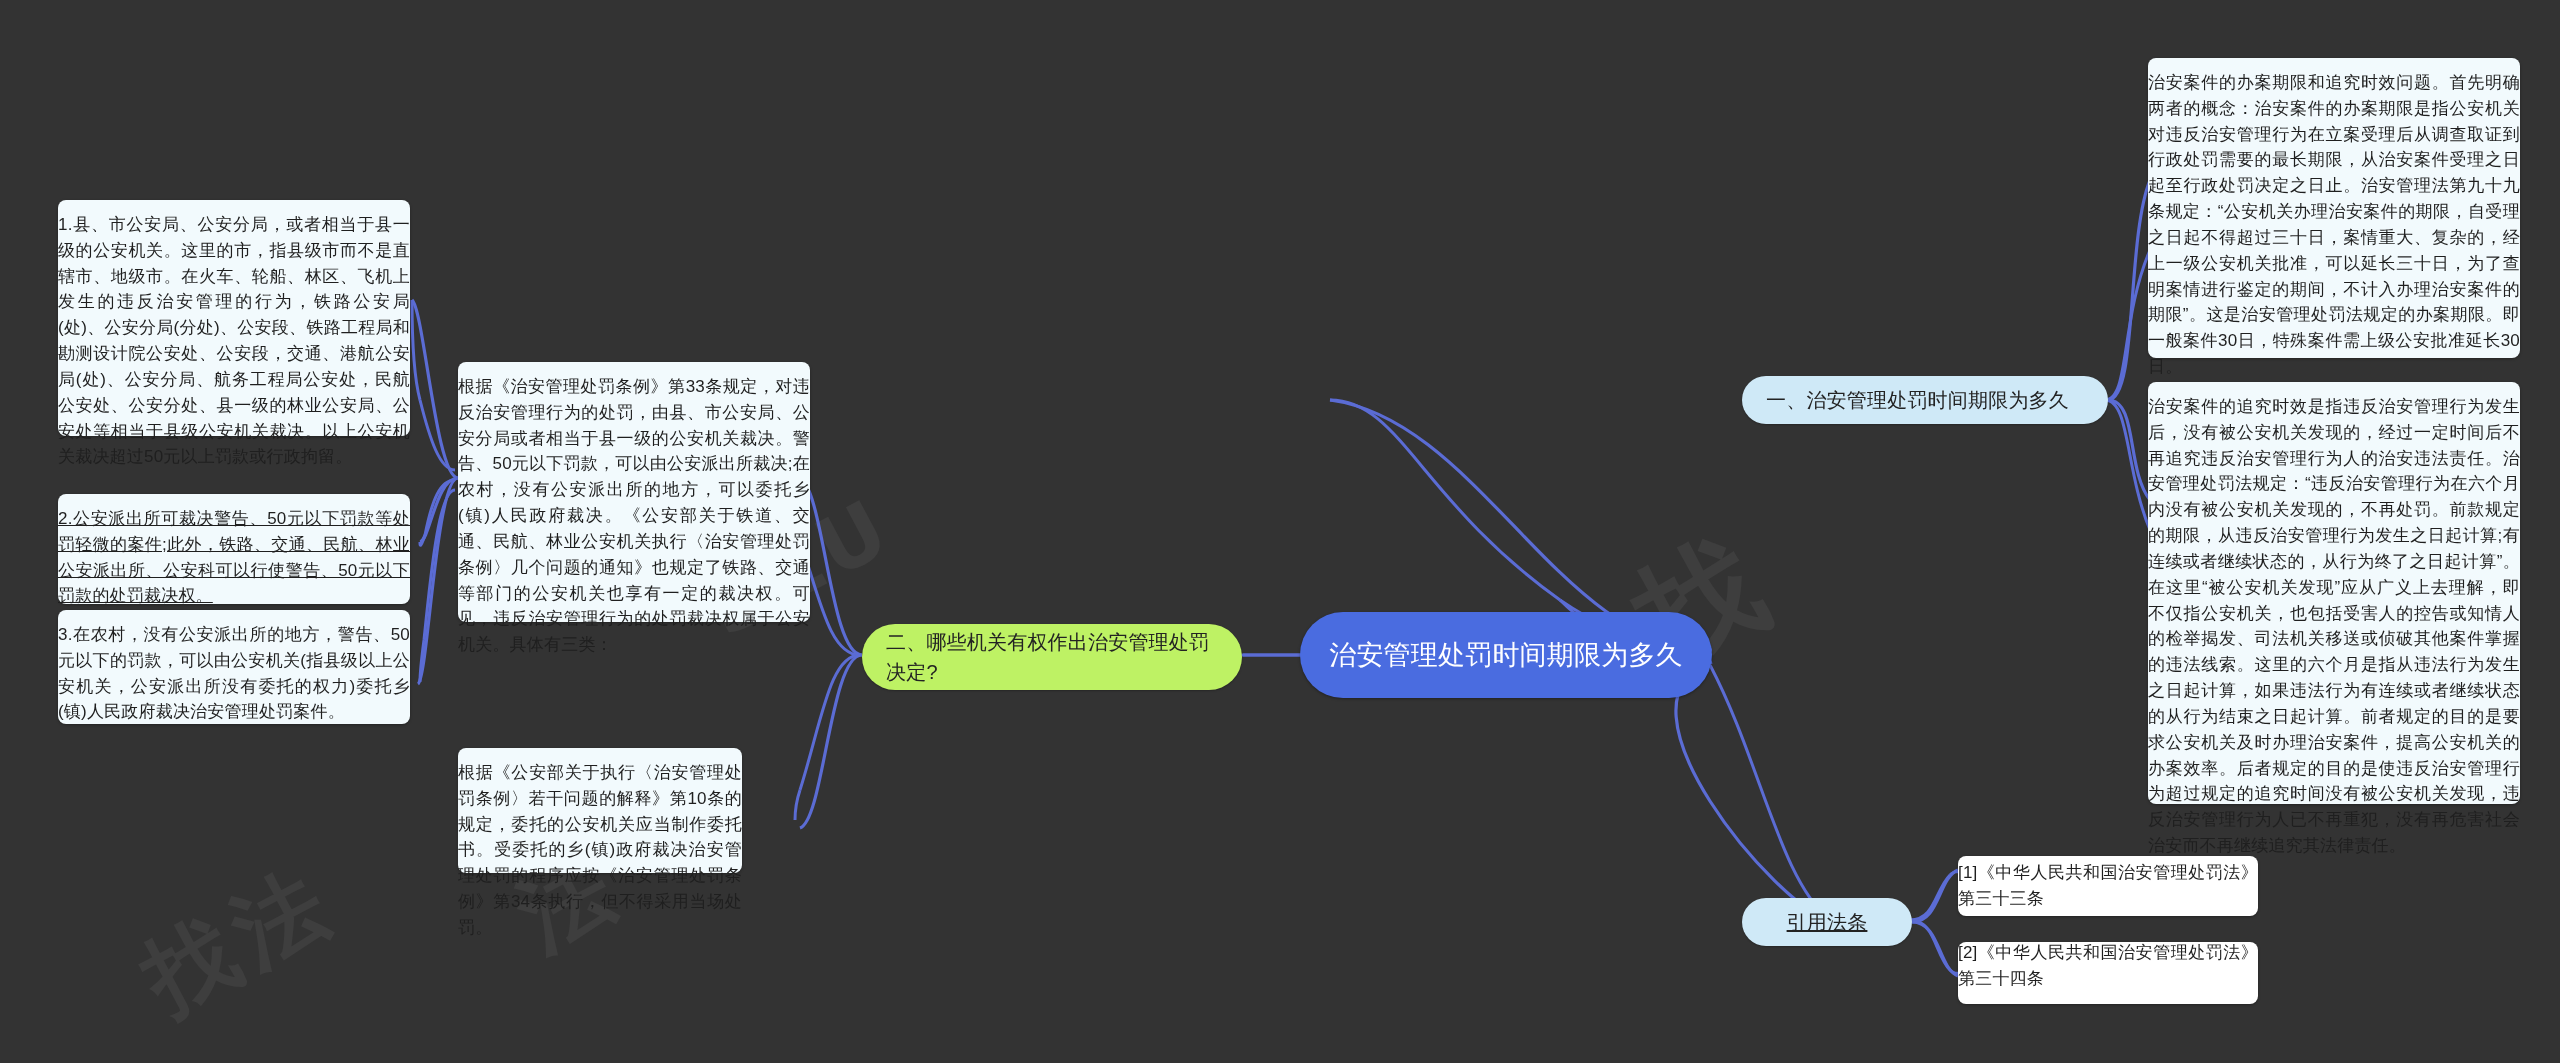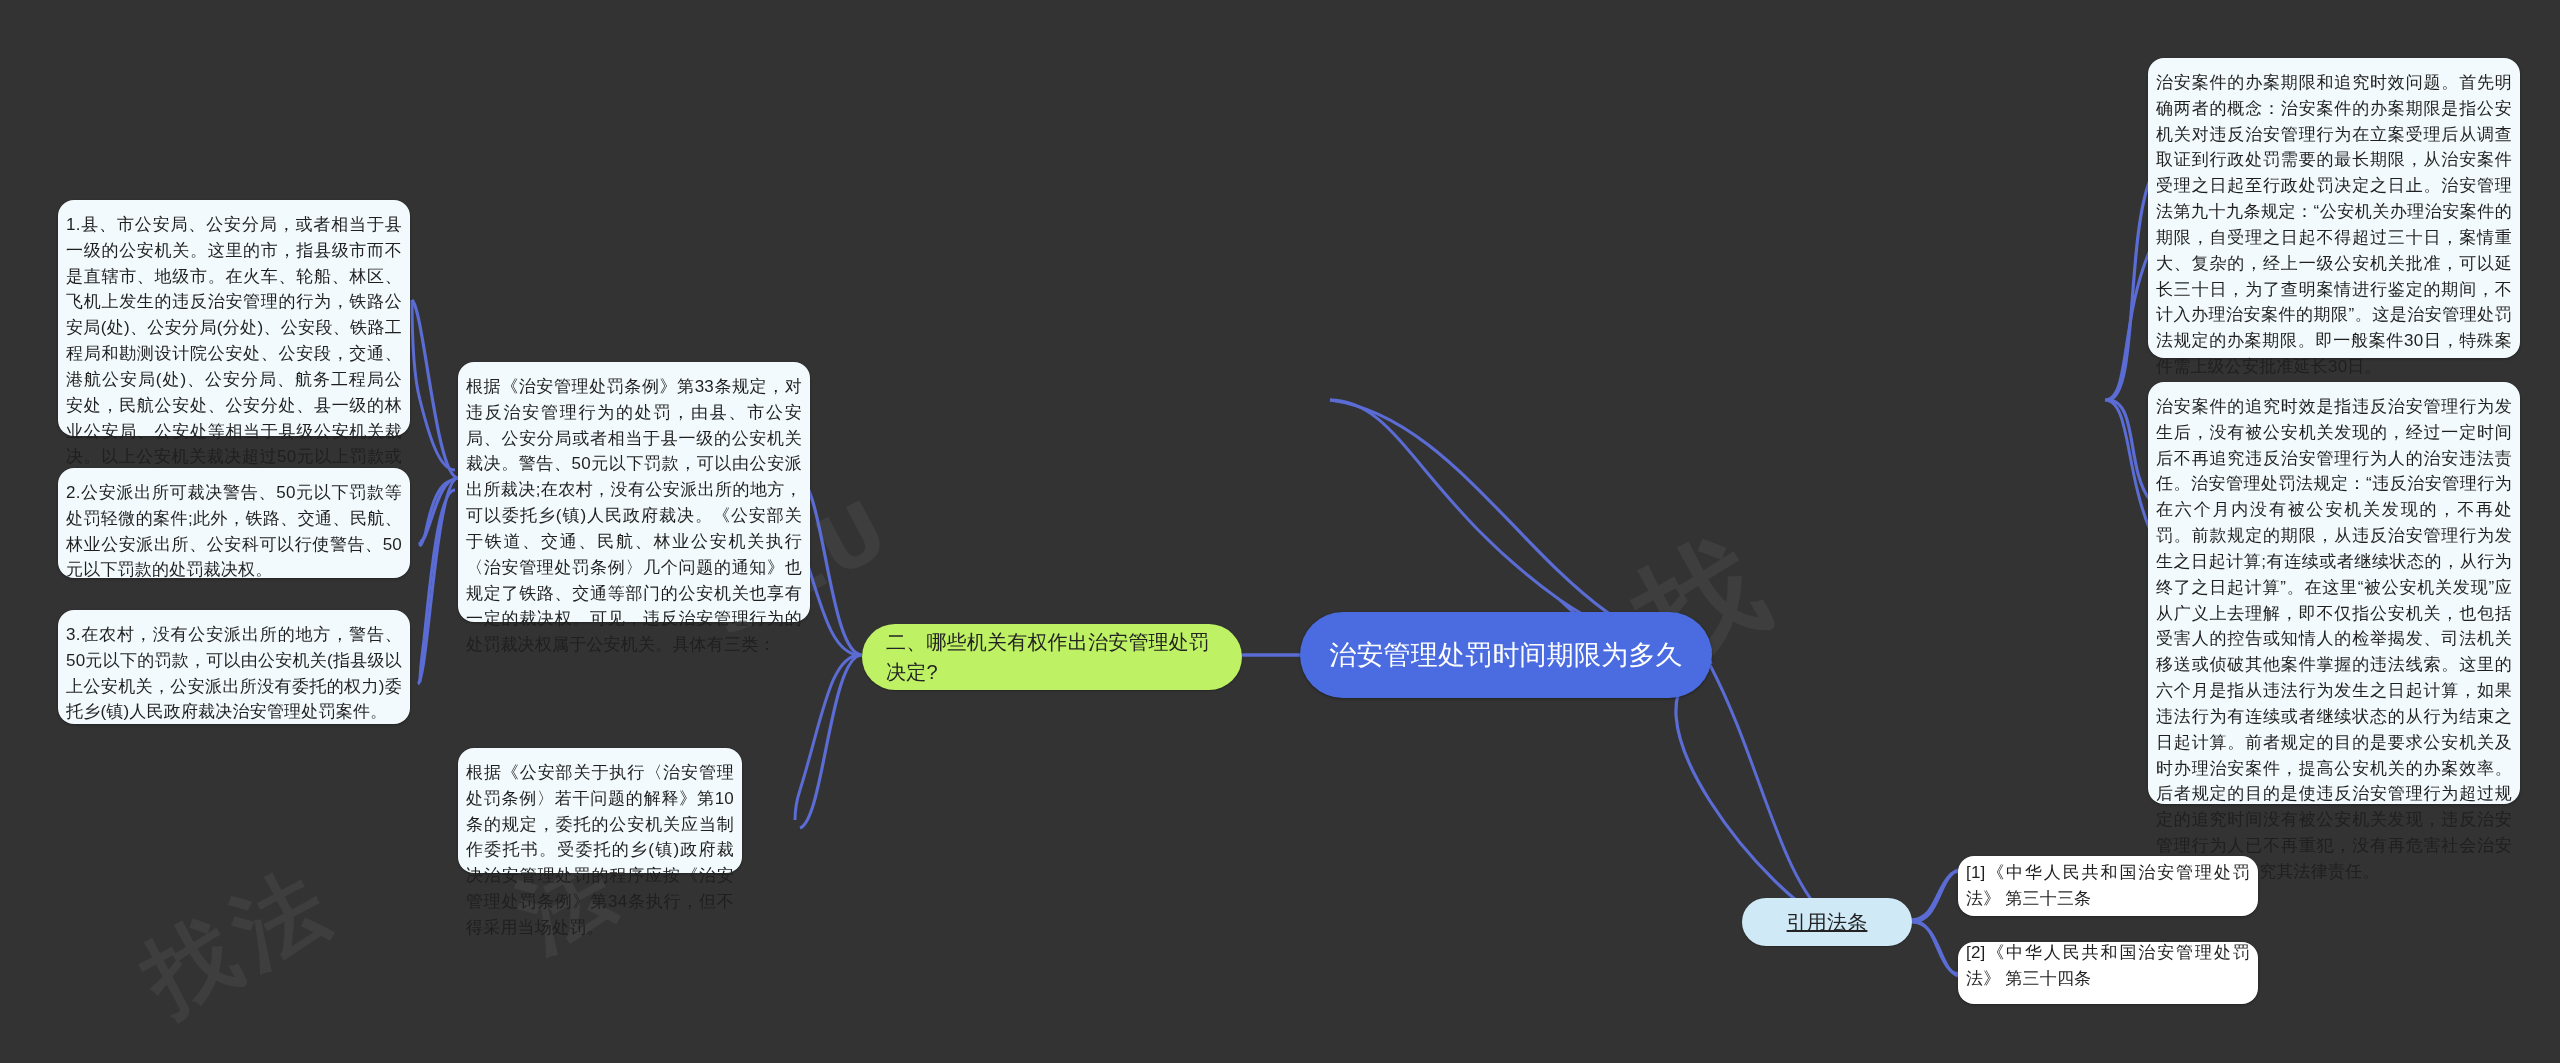--- a/index.html
+++ b/index.html
@@ -62,23 +62,23 @@
     display: flex;
     align-items: center;
     padding: 10px 24px;
     line-height: 1.5;
     box-shadow: 0 1px 2px rgba(0,0,0,0.25);
   }
   
   .card {
     background: #ffffff;
     color: #1f1f1f;
-    border-radius: 16px;
+    border-radius: 8px;
     font-size: 17px;
-    padding: 12px 8px;
+    padding: 12px 0;
     line-height: 1.52;
     text-align: justify;
     box-shadow: 0 1px 3px rgba(0,0,0,0.32);
   }
   .card.pale {
     background: #f2fafd;
   }
 </style>
 </head>
 <body style="background: rgb(51, 51, 51);">
@@ -148,20 +148,23 @@
       <path d="M458,478 C436,478 424,310 412,300"></path>
       <path d="M458,478 C436,478 430,540 420,542"></path>
       <path d="M458,478 C436,478 428,678 418,684"></path>
     </g>
   </svg>
 
   <div class="node root" style="left: 1300px; top: 612px; width: 412px; height: 86px; background: rgb(74, 108, 224); color: rgb(255, 255, 255);">
     <span>治安管理处罚时间期限为多久</span>
   </div>
 
+  <div class="node pill" style="left: 1742px; top: 376px; width: 366px; height: 48px; background: rgb(207, 233, 247);">
+    <span>一、治安管理处罚时间期限为多久</span>
+  </div>
 
   <div class="node card pale" style="left:2148px; top:58px; width:372px; height:300px;">
     <span>治安案件的办案期限和追究时效问题。首先明确两者的概念：治安案件的办案期限是指公安机关对违反治安管理行为在立案受理后从调查取证到行政处罚需要的最长期限，从治安案件受理之日起至行政处罚决定之日止。治安管理法第九十九条规定：“公安机关办理治安案件的期限，自受理之日起不得超过三十日，案情重大、复杂的，经上一级公安机关批准，可以延长三十日，为了查明案情进行鉴定的期间，不计入办理治安案件的期限”。这是治安管理处罚法规定的办案期限。即一般案件30日，特殊案件需上级公安批准延长30日。</span>
   </div>
 
   <div class="node card pale" style="left:2148px; top:382px; width:372px; height:422px;">
     <span>治安案件的追究时效是指违反治安管理行为发生后，没有被公安机关发现的，经过一定时间后不再追究违反治安管理行为人的治安违法责任。治安管理处罚法规定：“违反治安管理行为在六个月内没有被公安机关发现的，不再处罚。前款规定的期限，从违反治安管理行为发生之日起计算;有连续或者继续状态的，从行为终了之日起计算”。在这里“被公安机关发现”应从广义上去理解，即不仅指公安机关，也包括受害人的控告或知情人的检举揭发、司法机关移送或侦破其他案件掌握的违法线索。这里的六个月是指从违法行为发生之日起计算，如果违法行为有连续或者继续状态的从行为结束之日起计算。前者规定的目的是要求公安机关及时办理治安案件，提高公安机关的办案效率。后者规定的目的是使违反治安管理行为超过规定的追究时间没有被公安机关发现，违反治安管理行为人已不再重犯，没有再危害社会治安而不再继续追究其法律责任。</span>
   </div>
 
   <div class="node pill" style="left: 862px; top: 624px; width: 380px; height: 66px; border-radius: 33px; background: #bef264;">
@@ -173,21 +176,21 @@
   </div>
 
   <div class="node card pale" style="left:458px; top:748px; width:284px; height:125px;">
     <span>根据《公安部关于执行〈治安管理处罚条例〉若干问题的解释》第10条的规定，委托的公安机关应当制作委托书。受委托的乡(镇)政府裁决治安管理处罚的程序应按《治安管理处罚条例》第34条执行，但不得采用当场处罚。</span>
   </div>
 
   <div class="node card pale" style="left:58px; top:200px; width:352px; height:236px;">
     <span>1.县、市公安局、公安分局，或者相当于县一级的公安机关。这里的市，指县级市而不是直辖市、地级市。在火车、轮船、林区、飞机上发生的违反治安管理的行为，铁路公安局(处)、公安分局(分处)、公安段、铁路工程局和勘测设计院公安处、公安段，交通、港航公安局(处)、公安分局、航务工程局公安处，民航公安处、公安分处、县一级的林业公安局、公安处等相当于县级公安机关裁决。以上公安机关裁决超过50元以上罚款或行政拘留。</span>
   </div>
 
-  <div class="node card pale" style="left:58px; top:468px; width:352px; height:110px;">
+  <div class="node card pale" style="left:58px; top:494px; width:352px; height:110px;text-decoration:underline;">
     <span>2.公安派出所可裁决警告、50元以下罚款等处罚轻微的案件;此外，铁路、交通、民航、林业公安派出所、公安科可以行使警告、50元以下罚款的处罚裁决权。</span>
   </div>
 
   <div class="node card pale" style="left:58px; top:610px; width:352px; height:114px;">
     <span>3.在农村，没有公安派出所的地方，警告、50元以下的罚款，可以由公安机关(指县级以上公安机关，公安派出所没有委托的权力)委托乡(镇)人民政府裁决治安管理处罚案件。</span>
   </div>
 
   <div class="node pill" style="left: 1742px; top: 898px; width: 170px; height: 48px; justify-content: center; background: rgb(207, 233, 247); text-decoration: underline;">
     <span>引用法条</span>
   </div>

